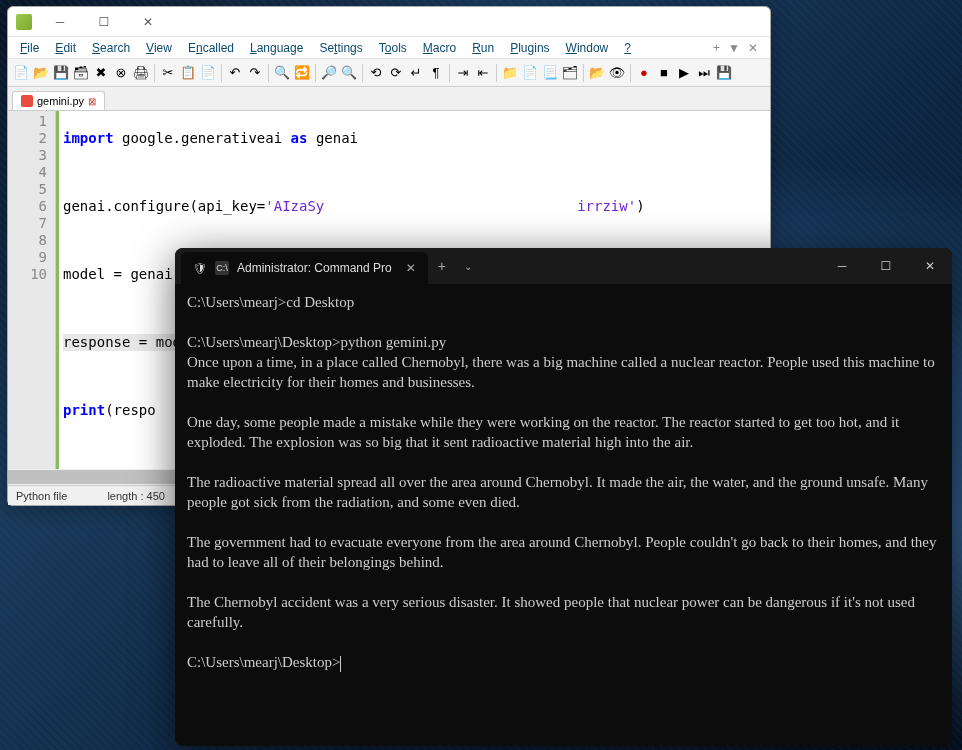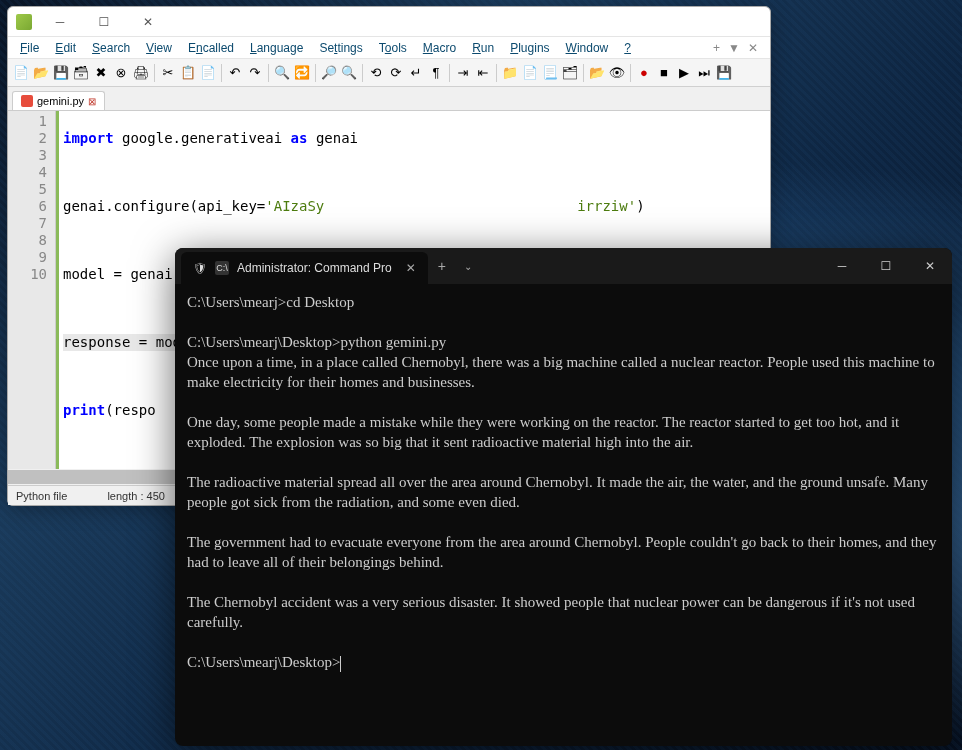--- a/index.html
+++ b/index.html
@@ -21,21 +21,21 @@
 .npp-tabbar{height:24px;display:flex;align-items:flex-end;padding:0 4px;background:#f0f0f0;border-bottom:1px solid #ccc}
 .npp-tab{display:flex;align-items:center;gap:4px;padding:3px 8px;background:#fff;border:1px solid #ccc;border-bottom:none;border-radius:3px 3px 0 0;font-size:11px}
 .npp-tab-icon{width:12px;height:12px;background:#e74c3c;border-radius:2px}
 .npp-tab-close{color:#c0392b;font-size:10px}
 .npp-editor{display:flex;height:360px;overflow:hidden}
 .npp-gutter{width:48px;background:#e8e8e8;border-right:1px solid #ccc;text-align:right;padding:2px 8px 2px 0;font-family:Consolas,monospace;font-size:14px;color:#888;line-height:17px}
 .npp-gutter div{height:17px}
 .npp-code{flex:1;padding:2px 4px;font-family:Consolas,monospace;font-size:14px;color:#000;line-height:17px;white-space:pre;border-left:3px solid #8aba5a;position:relative}
 .npp-code .line{height:17px}
 .kw{color:#0000ff;font-weight:bold}
-.str{color:#4d7c0f}
+.str{color:#6d28d9}
 .hl{background:#e8e8e8}
 .red-underline{border-bottom:1px solid #d00}
 .npp-hscroll{position:absolute;bottom:20px;left:0;right:0;height:16px;background:#f0f0f0;display:flex;align-items:center}
 .npp-hscroll-track{flex:1;height:14px;background:#f0f0f0;position:relative}
 .npp-hscroll-thumb{position:absolute;left:0;width:25%;height:100%;background:#c0c0c0}
 .npp-status{position:absolute;bottom:0;left:0;right:0;height:20px;background:#f0f0f0;border-top:1px solid #ccc;display:flex;align-items:center;font-size:11px;color:#333;padding:0 8px;gap:40px}
 .terminal{position:absolute;left:175px;top:248px;width:777px;height:498px;background:#0c0c0c;border-radius:8px;box-shadow:0 8px 40px rgba(0,0,0,0.6);overflow:hidden;display:flex;flex-direction:column}
 .term-titlebar{height:36px;background:#1a1a1a;display:flex;align-items:center}
 .term-tab{display:flex;align-items:center;gap:8px;background:#0c0c0c;padding:6px 12px;height:32px;margin-top:4px;margin-left:6px;border-radius:6px 6px 0 0;font-size:12px;color:#ddd}
 .term-tab-shield{width:14px;height:14px;display:flex;align-items:center;justify-content:center;font-size:11px}

